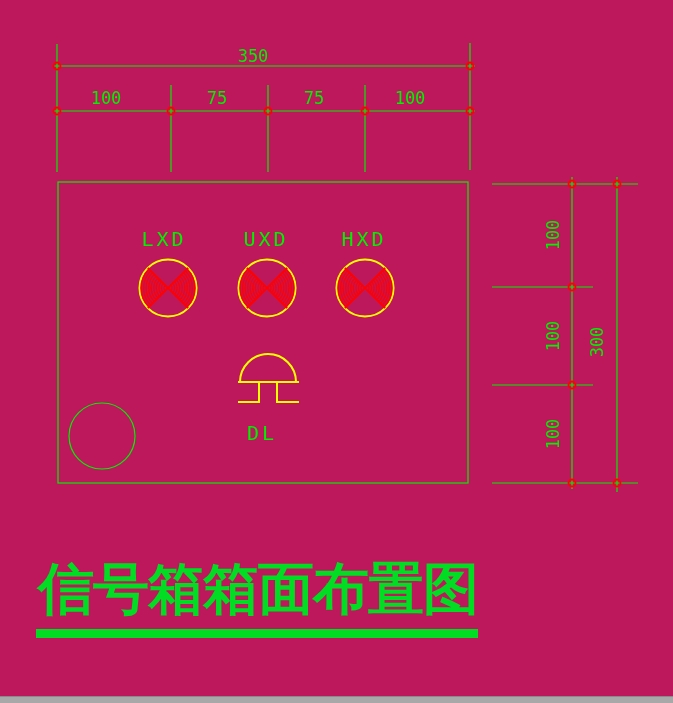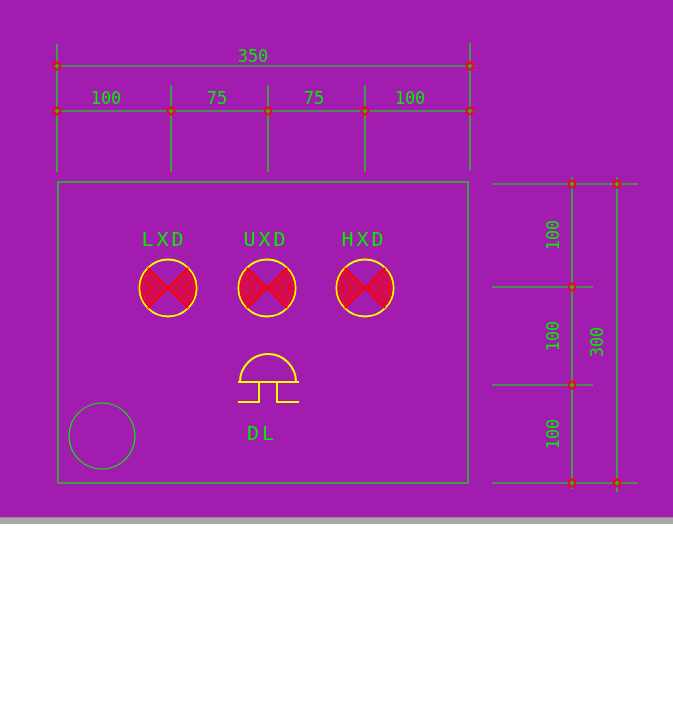--- a/index.html
+++ b/index.html
@@ -1,19 +1,19 @@
 <!DOCTYPE html>
 <html><head>
 <meta charset="utf-8">
 <style>
   html,body{margin:0;padding:0;background:#ffffff;}
   #stage{
     position:relative;
-    width:673px;height:524px;
-    background:#a21caf;
+    width:673px;height:703px;
+    background:#be185d;
     overflow:hidden;
     font-family:"DejaVu Sans Mono", monospace;
   }
   svg{position:absolute;left:0;top:0;}
   svg text{
     fill:#00f000;
     font-family:"DejaVu Sans Mono", monospace;
     font-size:17px;
   }
   svg text.lamp-label{font-size:20px;letter-spacing:3px;}
@@ -144,17 +144,18 @@
     <g>
       <path class="ypath" d="M240 382 A28 28 0 0 1 296 382"></path>
       <path class="ypath" d="M238 382 H299"></path>
       <path class="ypath" d="M259 382 V402 H238 M277 382 V402 H299"></path>
     </g>
     <text class="btn-label" x="262" y="440" text-anchor="middle">DL</text>
 
     <circle class="gline" cx="102" cy="436" r="33"></circle>
   </svg>
 
+  <div id="drawing-title">信号箱箱面布置图</div>
   <div id="title-underline"></div>
 
   <div id="bottom-bar"></div>
 
 </div>
 
 </body></html>

